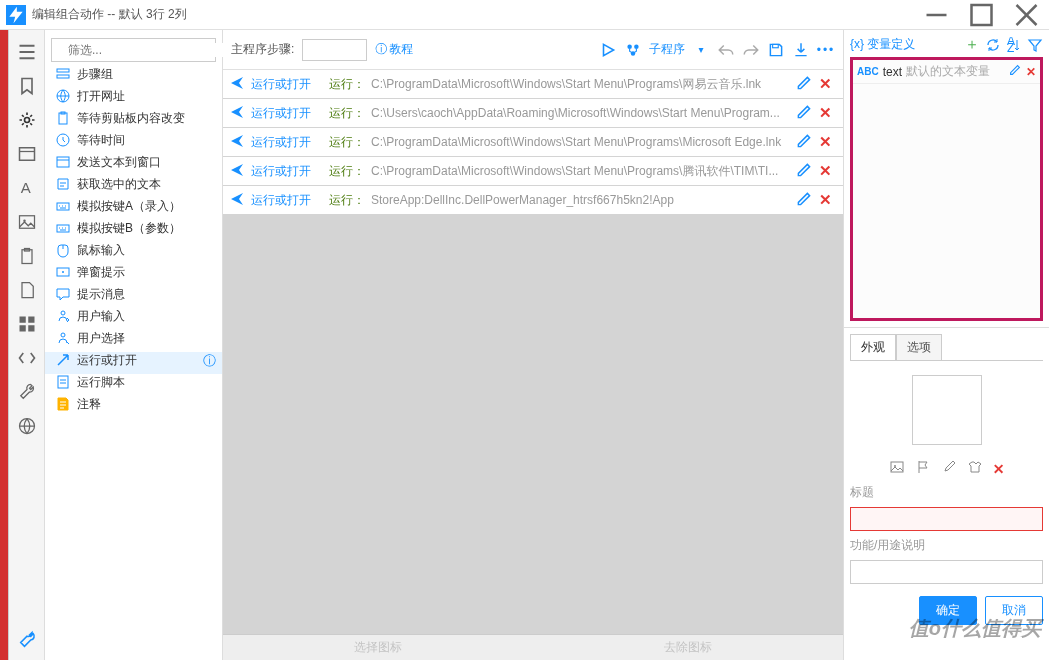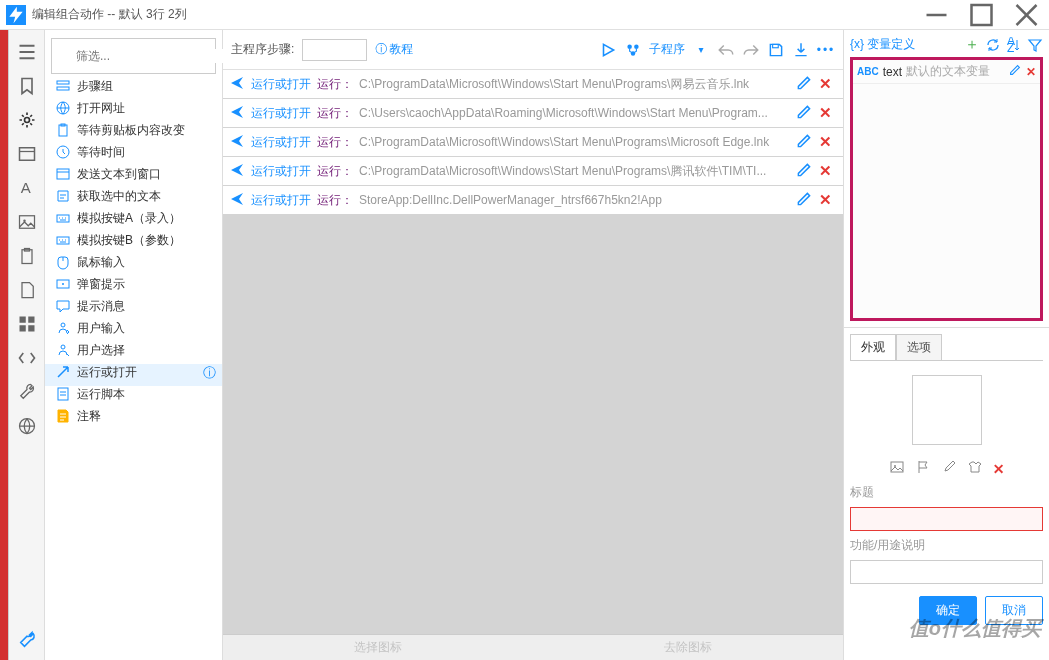--- a/index.html
+++ b/index.html
@@ -14,21 +14,21 @@
 
 .main { display: flex; height: 630px; }
 .left-red { width: 9px; background: #d32f2f; border-right: 1px solid #ccc; }
 .left-strip { width: 36px; background: #f5f5f5; border-right: 1px solid #ddd; display: flex; flex-direction: column; align-items: center; padding-top: 12px; gap: 14px; position: relative; }
 .strip-icon { width: 20px; height: 20px; color: #555; cursor: pointer; display: flex; align-items: center; justify-content: center; }
 .strip-icon.active { color: #1890ff; }
 .strip-bottom { position: absolute; bottom: 10px; }
 
 
 .palette { width: 178px; background: #fff; border-right: 1px solid #ddd; display: flex; flex-direction: column; }
-.filter-box { display: flex; align-items: center; border: 1px solid #ccc; margin: 8px 6px 4px 6px; height: 36px; padding: 0 20px; }
+.filter-box { display: flex; align-items: center; border: 1px solid #ccc; margin: 8px 6px 4px 6px; height: 24px; padding: 0 12px; }
 .filter-box input { border: none; outline: none; flex: 1; padding: 0 4px; color: #888; }
 .filter-box .clear { color: #666; cursor: pointer; font-size: 14px; }
 .palette-list { flex: 1; overflow-y: auto; }
 .pal-item { display: flex; align-items: flex-start; height: 22px; padding: 0 6px 0 10px; cursor: pointer; color: #333; gap: 6px; }
 .pal-item.selected { background: #e6f3ff; }
 .pal-icon { width: 16px; height: 16px; flex-shrink: 0; display: flex; align-items: center; justify-content: center; font-size: 12px; }
 .pal-label { flex: 1; white-space: nowrap; overflow: hidden; }
 .info-icon { color: #1890ff; font-size: 13px; }
 
 
@@ -39,21 +39,21 @@
 .tutorial-link { color: #1890ff; cursor: pointer; display: flex; align-items: center; gap: 2px; }
 .tb-spacer { flex: 1; }
 .tb-icons { display: flex; align-items: center; gap: 7px; }
 .tb-icon { width: 18px; height: 18px; color: #1890ff; cursor: pointer; display: flex; align-items: center; justify-content: center; }
 .tb-icon.gray { color: #aaa; }
 .tb-text { color: #1890ff; cursor: pointer; }
 .steps-body { flex: 1; background: #d4d4d4; overflow-y: auto; }
 .step-row { height: 28px; background: #fff; margin: 0 0 1px 0; display: flex; align-items: center; padding: 0 6px; gap: 6px; }
 .step-row .send-icon { color: #1890ff; width: 16px; }
 .step-name { color: #1890ff; font-weight: 500; }
-.step-action-label { color: #701a75; }
+.step-action-label { color: #4d7c0f; margin-left: 12px; }
 .step-path { color: #999; flex: 1; white-space: nowrap; overflow: hidden; text-overflow: ellipsis; }
 .step-edit { color: #1890ff; cursor: pointer; width: 18px; }
 .step-del { color: #e53935; cursor: pointer; width: 18px; font-size: 15px; font-weight: bold; }
 .bottom-shadow-bar { height: 26px; background: #eee; border-top: 1px solid #ccc; display:flex; align-items:center; justify-content:space-around; color:#999; font-size:11px;}
 .bottom-shadow-bar span { opacity:0.5; }
 
 
 .right { width: 205px; background: #fff; display: flex; flex-direction: column; }
 .right-top { border-bottom: 1px solid #ddd; padding: 6px; flex: 0 0 298px; display:flex; flex-direction: column;}
 .vars-header { display: flex; align-items: center; gap: 5px; margin-bottom: 4px; }

